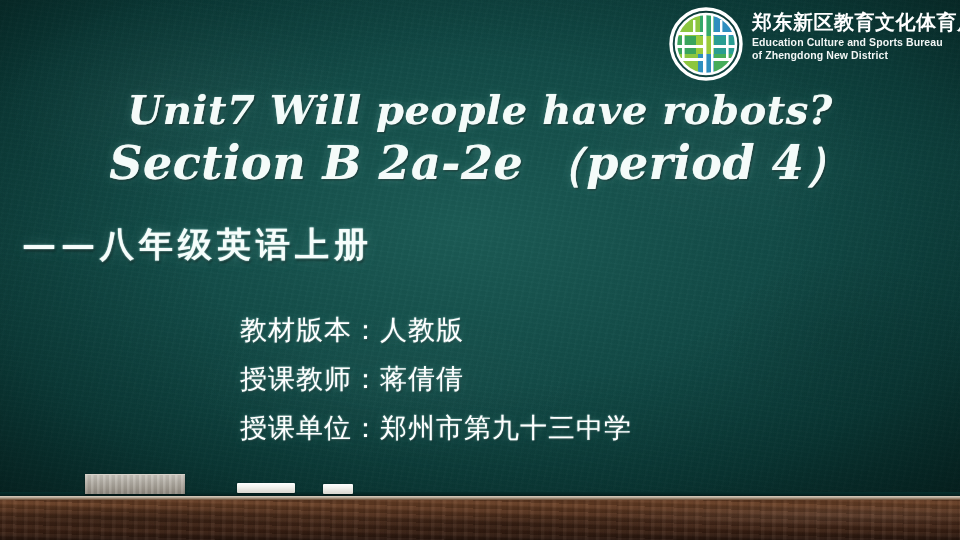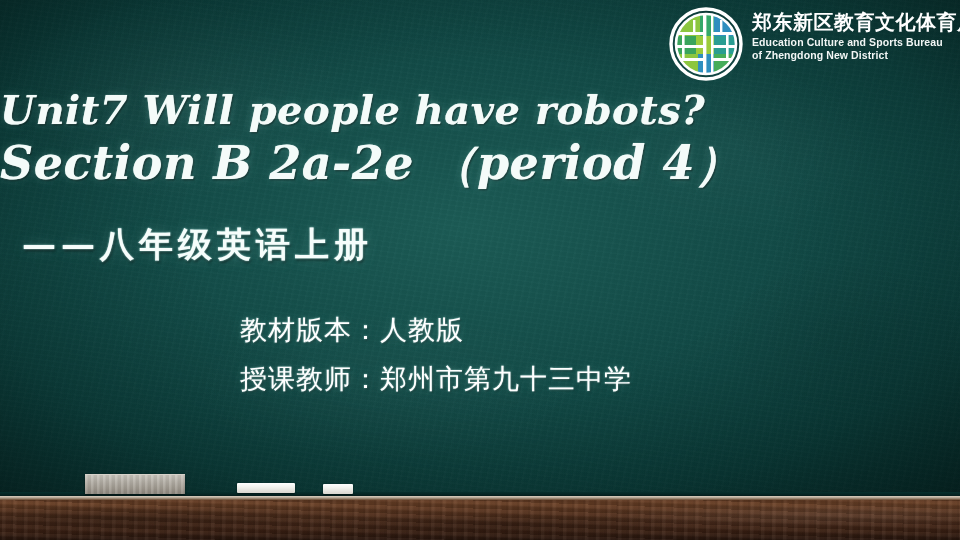--- a/index.html
+++ b/index.html
@@ -170,20 +170,21 @@
     margin-top: 3px;
     white-space: nowrap;
   }
 
   
   .title-wrap {
     position: absolute;
     left: 0;
     top: 88px;
     width: 960px;
+    text-align: center;
   }
   .title-line {
     font-family: "DejaVu Serif", "Liberation Serif", serif;
     font-style: italic;
     font-weight: bold;
     color: #f4fbf9;
     text-shadow:
        0 0 1px rgba(220,255,250,0.85),
        1px 1px 2px rgba(0,0,0,0.55),
        0 0 10px rgba(170,240,230,0.22);
@@ -303,21 +304,22 @@
     <div class="title-line title-line-1">Unit7 Will  people have robots?</div>
     <div class="title-line title-line-2">Section B 2a-2e （period 4）</div>
   </div>
 
   <div class="subtitle">
     <span class="subtitle-inner">——八年级英语上册</span>
   </div>
 
   <div class="info-block">
     <div class="info-line">教材版本：人教版</div>
-    <div class="info-line">授课教师：郑州市第九十三中学</div>
+    <div class="info-line">授课教师：蒋倩倩</div>
+    <div class="info-line">授课单位：郑州市第九十三中学</div>
   </div>
 
   <div class="eraser"></div>
   <div class="chalk chalk-a"></div>
   <div class="chalk chalk-b"></div>
 
   <div class="ledge">
     <div class="ledge-lip"></div>
     <div class="ledge-grain"></div>
   </div>

